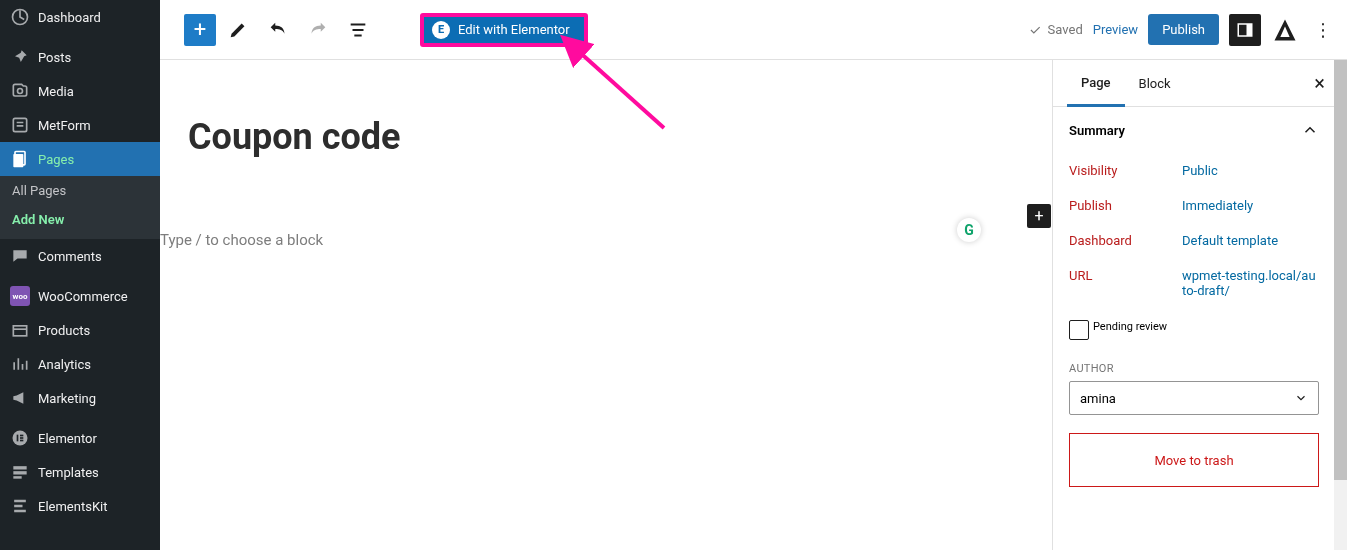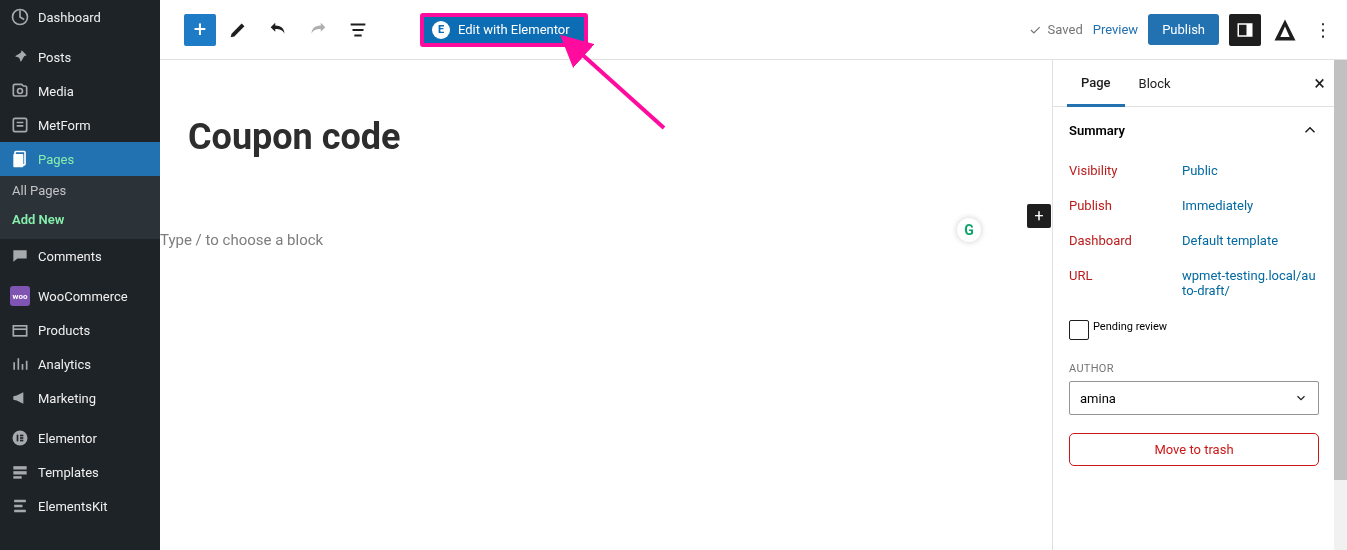--- a/index.html
+++ b/index.html
@@ -49,21 +49,21 @@
   .panel .tab.active { border-bottom:3px solid #2271b1; font-weight:500; margin-bottom:-1px; }
   .panel .tab-close { margin-left:auto; margin-right:10px; font-size:20px; cursor:pointer; color:#1e1e1e; }
   .panel .section-h { display:flex; align-items:center; justify-content:space-between; padding:14px 16px; font-size:13px; font-weight:600; cursor:pointer;gap:30px; }
   .panel .row { display:flex; padding:10px 16px; font-size:13px; }
   .panel .row .k { width:113px; color:#b91c1c; }
   .panel .row .v { color:#0369a1; cursor:pointer; flex:1; }
   .panel .chk-row { display:flex; gap:4px; padding:12px 16px; font-size:11px; }
   .panel .chk { width:20px; height:20px; border:1px solid #1e1e1e; border-radius:2px; cursor:pointer; }
   .panel .label-h { font-size:11px; text-transform:uppercase; color:#757575; padding:10px 16px 6px; letter-spacing:.3px; }
   .panel .sel { margin:0 16px; height:34px; border:1px solid #949494; border-radius:2px; display:flex; align-items:center; justify-content:space-between; padding:12px 10px; font-size:13px; cursor:pointer; }
-  .panel .trash { margin:18px 16px 0; height:33px; border:1px solid #cc1818; color:#cc1818; border-radius:5px; display:flex; align-items:center; justify-content:center; font-size:13px; cursor:pointer; }
+  .panel .trash { margin:18px 16px 0; height:54px; border:1px solid #cc1818; color:#cc1818; border-radius:0; display:flex; align-items:center; justify-content:center; font-size:13px; cursor:pointer; }
 
   
   .scrollbar { position:absolute; right:0; top:60px; width:13px; bottom:0; background:#f1f1f1; }
   .scrollbar .thumb { width:13px; height:420px; background:#c1c1c1; }
 
   
   .arrow { position:absolute; left:554px; top:28px; pointer-events:none; }
 
   svg { display:block; }
 </style>

